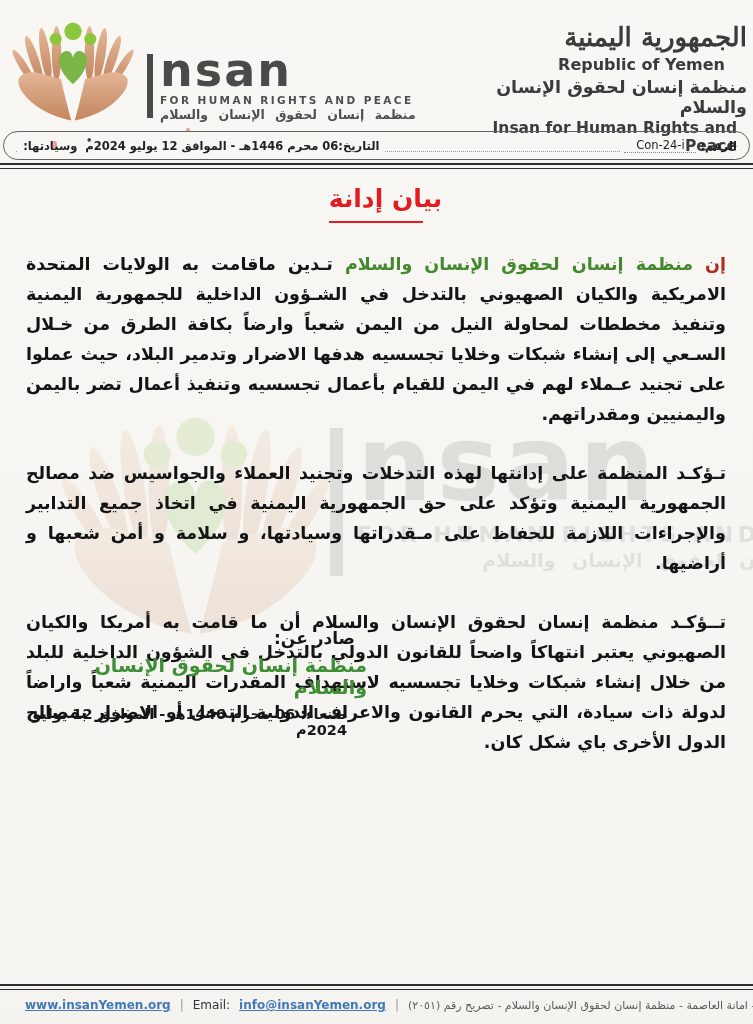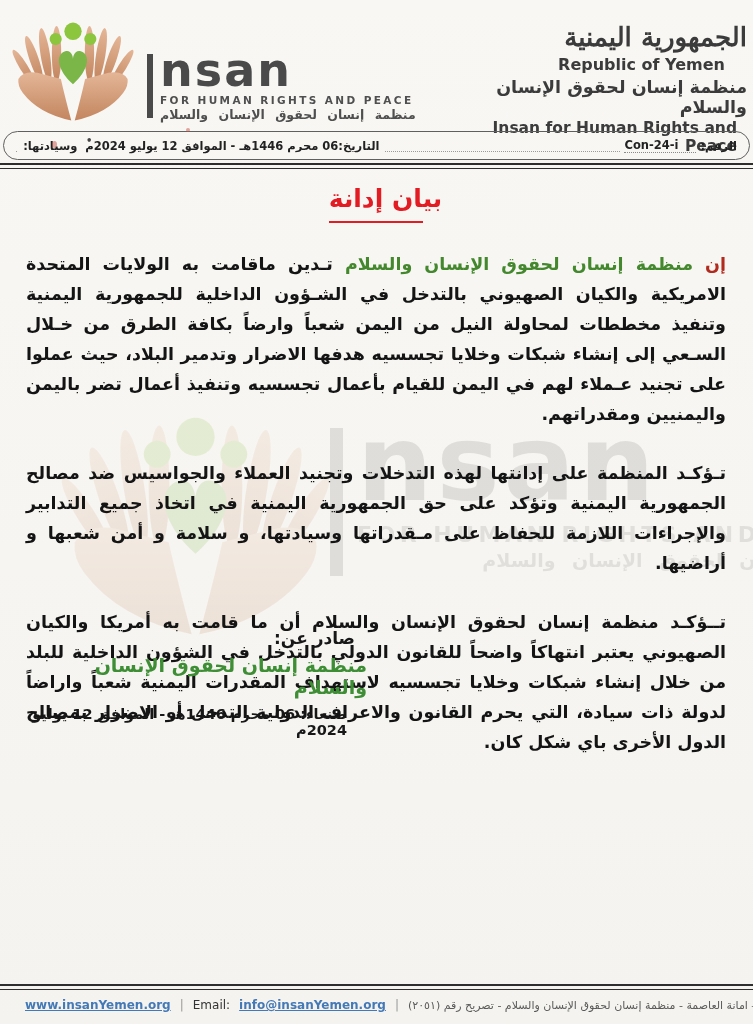--- a/index.html
+++ b/index.html
@@ -21,21 +21,21 @@
   .org-ar-r{font-size:17.5px;font-weight:700;direction:rtl;margin-top:3px;}
   .org-en-r{font-size:15.5px;font-weight:700;margin:2px 10px 0 0;}
   
   .ref-pill{
     position:absolute;left:3px;right:3px;top:131px;height:29px;
     border:1.4px solid #5f5f5f;border-radius:15px;
     display:flex;direction:rtl;align-items:center;
     padding:0 12px;font-size:11.5px;color:#222;font-weight:700;box-sizing:border-box;
   }
   .ref-label{white-space:nowrap;}
-  .ref-num-val{direction:ltr;font-weight:700;border-bottom:1px dotted #8a8a8a;width:72px;text-align:left;margin:8px 4px;}
+  .ref-num-val{direction:ltr;font-weight:400;border-bottom:1px dotted #8a8a8a;width:72px;text-align:center;margin:8px 4px;}
   .dotted-fill{border-bottom:1px dotted #9a9a9a;height:12px;}
   .df1{width:235px;margin-left:6px;}
   .df2{flex:1;position:relative;margin-right:6px;}
   .ref-date{white-space:nowrap;margin-left:8px;}
   .ref-dot{position:absolute;left:70px;top:-4px;color:#444;font-size:10px;}
   .rule-double{position:absolute;left:0;right:0;height:3px;border-top:2.5px solid #2e2e2e;border-bottom:1.5px solid #2e2e2e;}
   .rule-head{top:163px;}
   .rule-foot{top:984px;}
   
   .doc-title{position:absolute;top:184px;left:0;right:0;text-align:center;font-size:25px;font-weight:700;color:#e31b22;direction:rtl;padding-left:18px;}

